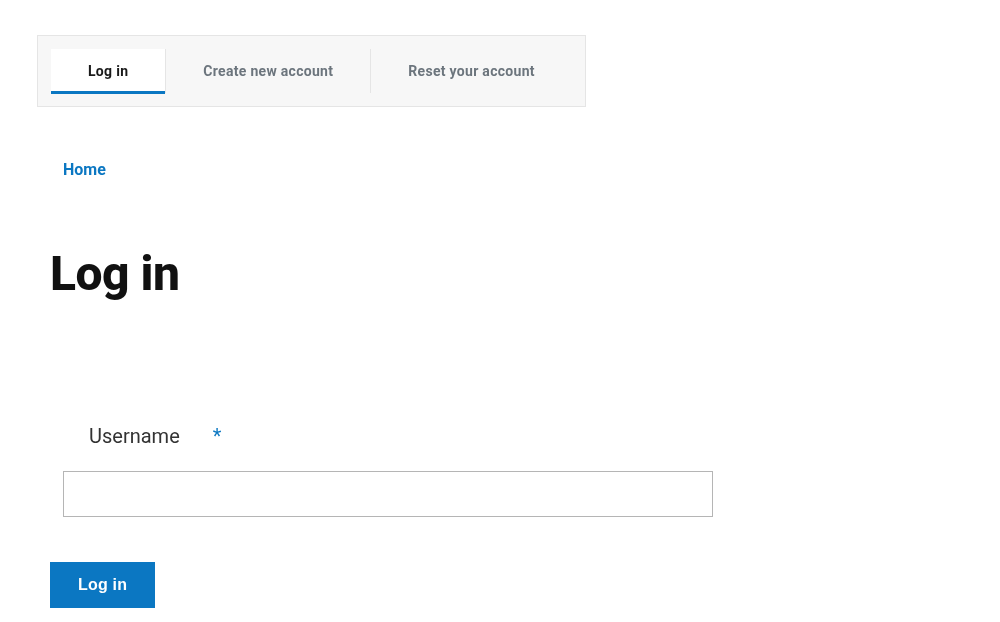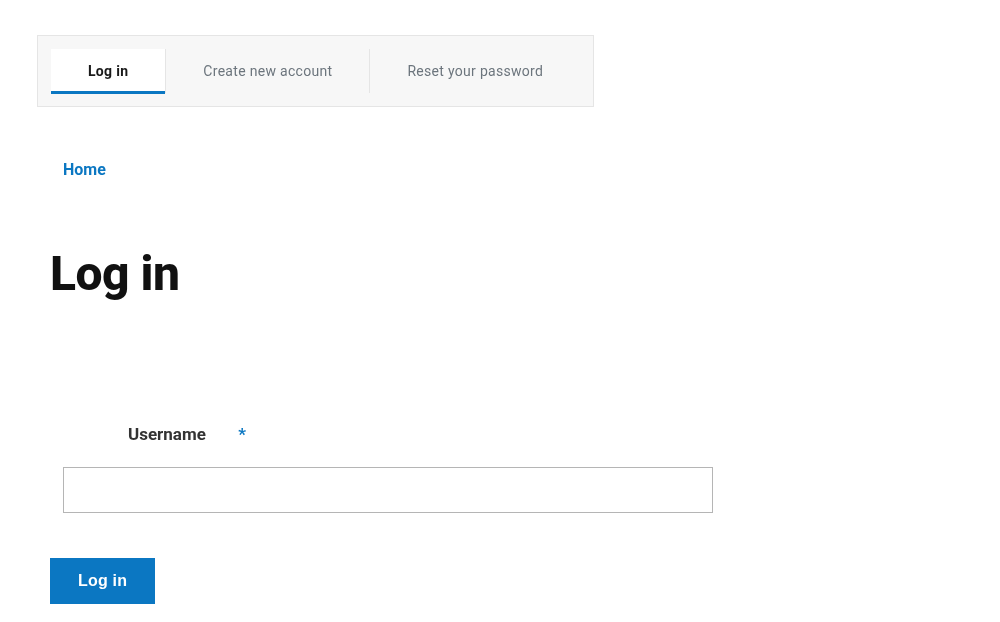--- a/index.html
+++ b/index.html
@@ -20,21 +20,21 @@
     .tabs {
       display: flex;
       border: 1px solid #e5e5e5;
       background: #f7f7f7;
       margin-bottom: 40px;
       width: fit-content;
     }
     .tab {
       padding: 14px 24px;
       font-size: 14px;
-      font-weight: 400;
+      font-weight: 700;
       color: #6c757d;
       cursor: pointer;
       border-right: 1px solid #e5e5e5;
       background: #f7f7f7;
       letter-spacing: 0.3px;
       position: relative;
     }
     .tab:last-child {
       border-right: none;
     }
@@ -66,25 +66,24 @@
       font-weight: 800;
       color: #111;
       margin-bottom: 70px;
       letter-spacing: -0.5px;
     }
     .form-group {
       margin-bottom: 24px;
     }
     .form-label {
       display: block;
-      font-size: 17px;
+      font-size: 20px;
       color: #333;
       margin-bottom: 10px;
-      font-weight: 700;
-      margin-left: 39px;
+      font-weight: 400;
     }
     .required {
       color: #0b77c2;
       margin-left: 2px;
     }
     .form-input {
       width: 650px;
       max-width: 100%;
       height: 46px;
       padding: 10px 12px;
@@ -111,21 +110,21 @@
 <div class="container">
 
   <div class="tabs">
     <div class="tab active">
       <span>Log in</span>
     </div>
     <div class="tab">
       <span>Create new account</span>
     </div>
     <div class="tab">
-      <span>Reset your password</span>
+      <span>Reset your account</span>
     </div>
   </div>
 
   <nav class="breadcrumb">
     <a href="#">Home</a>
   </nav>
 
   <h1 class="page-title">Log in</h1>
 
   <form>

